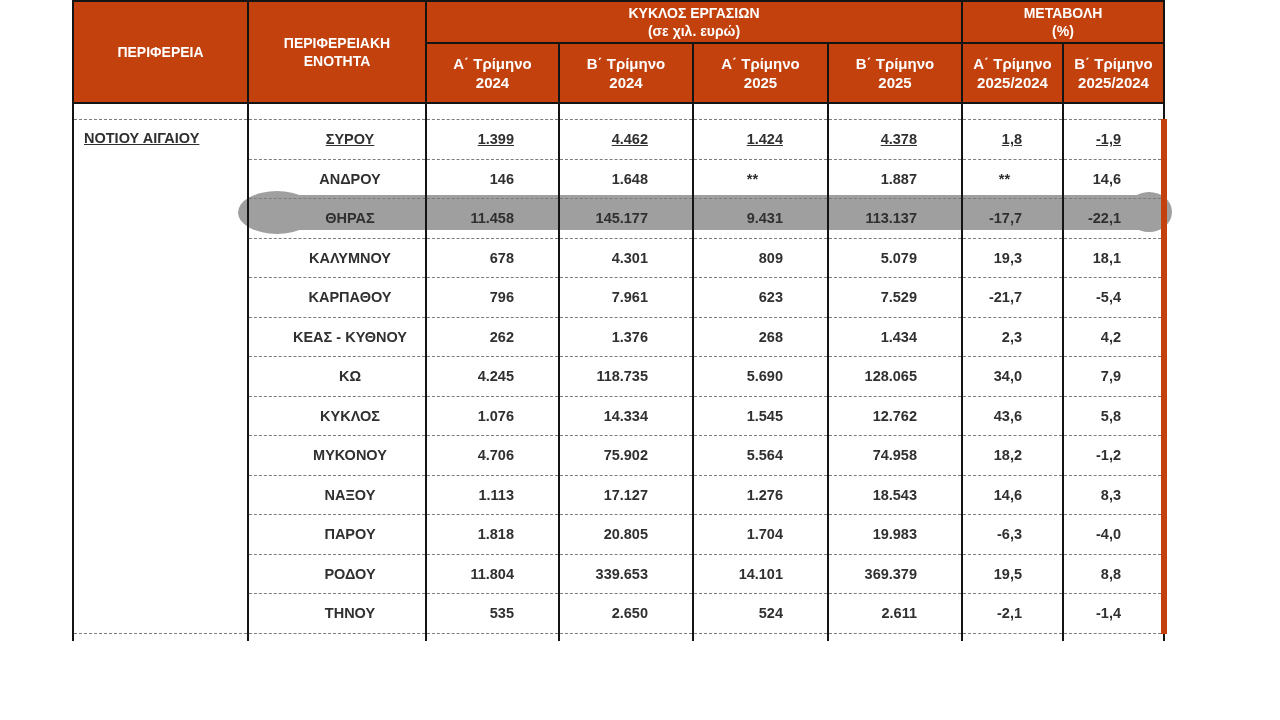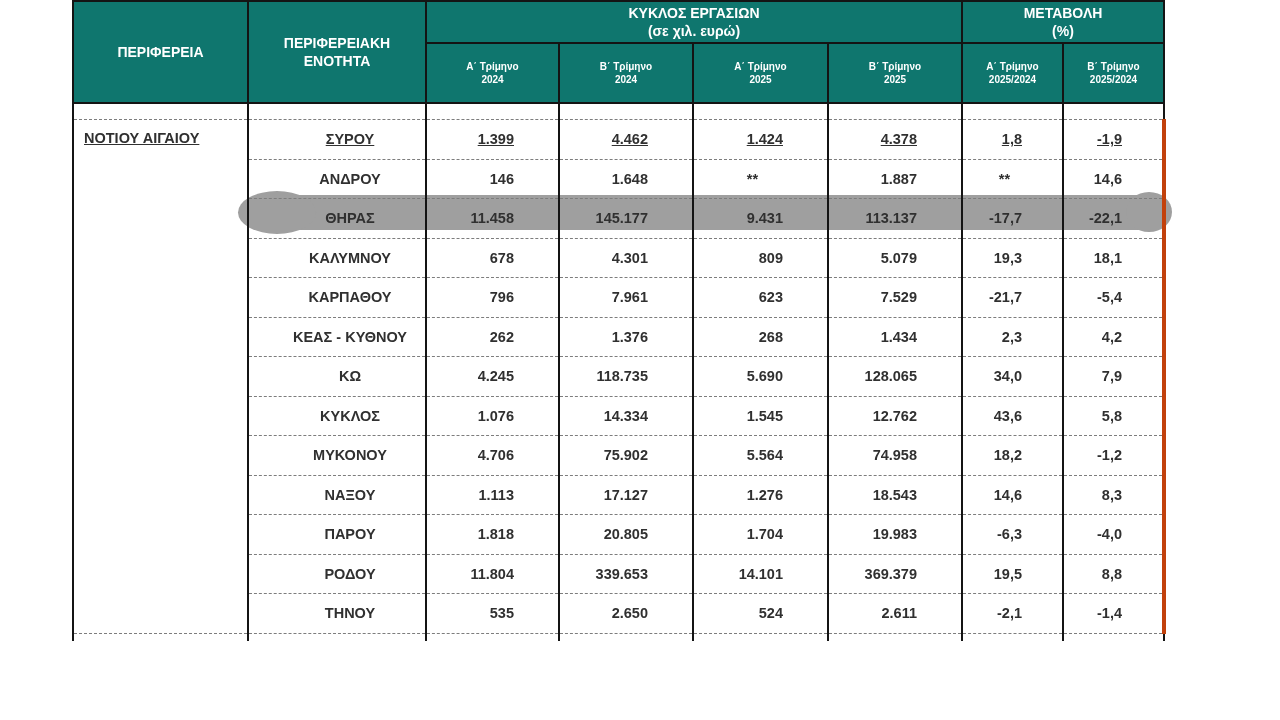--- a/index.html
+++ b/index.html
@@ -23,39 +23,39 @@
   .marker::after{ 
     content:"";position:absolute;right:-8px;top:-3px;width:46px;height:40px;
     background:#9f9f9f;border-radius:50%;
   }
 
   .sheet{position:absolute;left:72px;top:0;z-index:1;}
   table{border-collapse:collapse;table-layout:fixed;}
 
   
   th.h{
-    background:#0f766e;color:#ffffff;font-weight:bold;text-align:center;
+    background:#c2410c;color:#ffffff;font-weight:bold;text-align:center;
     border:2px solid #141414;padding:0;vertical-align:middle;
     font-size:14px;line-height:1.3;
   }
   tr.hrow1 th{height:40px;}
-  tr.hrow2 th{height:58px;font-size:10px;}
+  tr.hrow2 th{height:58px;font-size:15px;}
 
   
   td.sp{height:15px;border-left:2px solid #141414;padding:0;}
   td.sp:last-child{border-right:2px solid #141414;}
 
   
   .drow td{
     height:38.5px;padding:0;font-size:14.5px;font-weight:bold;color:#303030;
     border-left:2px solid #141414;
     border-bottom:1px dashed #7d7d7d;
     background:transparent;white-space:nowrap;
   }
-  .drow td:last-child{border-right:4px solid #c2410c;}
+  .drow td:last-child{border-right:6px solid #c2410c;}
   .drow:first-child td{border-top:1px dashed #7d7d7d;text-decoration:underline;}
   td.region{
     vertical-align:top;text-align:left;padding:10px 4px 0 10px;
     border-left:2px solid #141414;border-right:2px solid #141414;
     border-bottom:1px dashed #7d7d7d;border-top:1px dashed #7d7d7d;
   }
   td.unit{text-align:center;padding-left:26px;}
   td.num{text-align:right;padding-right:44px;margin-left:40px;}
   td.chg{text-align:right;padding-right:40px;}
   td.ast{text-align:center;padding-right:16px;}

